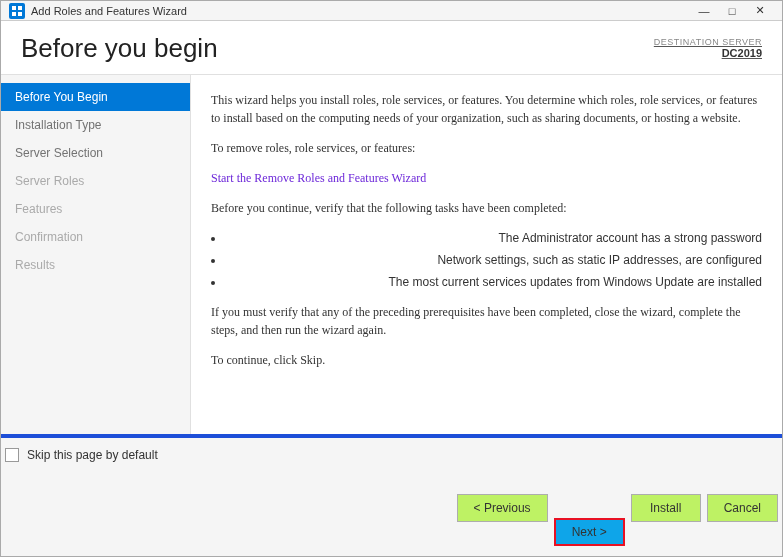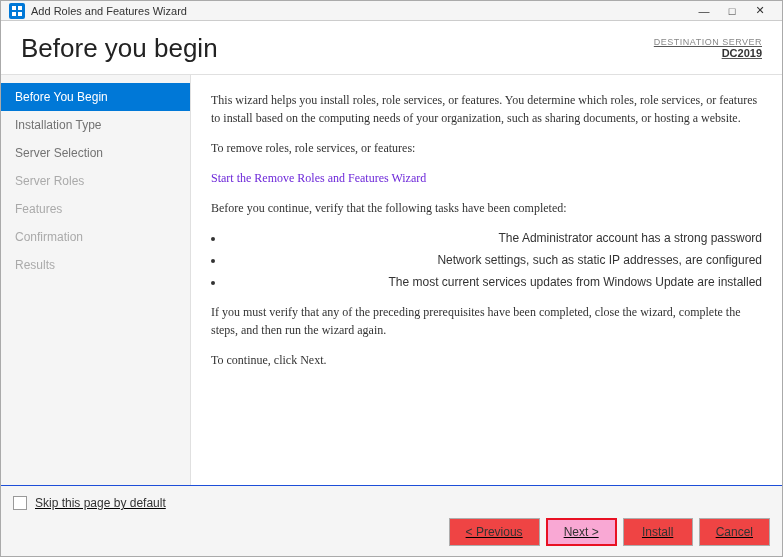--- a/index.html
+++ b/index.html
@@ -143,25 +143,24 @@
     }
     .bullet-list {
       margin: 0 0 12px 14px;
     }
     .bullet-list li {
       list-style: disc;
       margin-bottom: 4px;
       text-align: right;
     }
     .footer {
-      border-top: 1px solid #1d4ed8;
-      padding: 10px 12px;
+      border-top: 4px solid #1d4ed8;
+      padding: 10px 4px;
       background: #f5f5f5;
       flex-shrink: 0;
-      text-decoration: underline;
     }
     .footer-top {
       display: flex;
       align-items: center;
       margin-bottom: 8px;
     }
     .checkbox-area {
       display: flex;
       align-items: center;
       gap: 8px;
@@ -180,32 +179,33 @@
     .footer-buttons {
       display: flex;
       justify-content: flex-end;
       align-items: center;
       gap: 6px;
     }
     .btn {
       padding: 5px 16px;
       font-size: 12px;
       border: 1px solid #adadad;
-      background: #ef4444;
+      background: #bef264;
       cursor: pointer;
       min-width: 70px;
       height: 28px;
       display: flex;
       align-items: center;
       justify-content: center;
       color: #333;
     }
     .btn.primary {
       border: 2px solid #e81123;
-      background: #f9a8d4;
+      background: #0ea5e9;
+      margin-top: 48px;
     }
   </style>
 </head>
 <body>
 
 <div class="window">
 
   <div class="titlebar">
     <div class="titlebar-icon">
       <svg viewBox="0 0 12 12" fill="white">
@@ -247,21 +247,21 @@
       <p>This wizard helps you install roles, role services, or features. You determine which roles, role services, or features to install based on the computing needs of your organization, such as sharing documents, or hosting a website.</p>
       <p>To remove roles, role services, or features:</p>
       <p><a href="#">Start the Remove Roles and Features Wizard</a></p>
       <p>Before you continue, verify that the following tasks have been completed:</p>
       <ul class="bullet-list">
       <li>The Administrator account has a strong password</li>
           <li>Network settings, such as static IP addresses, are configured</li>
           <li>The most current services updates from Windows Update are installed</li>
         </ul>
       <p>If you must verify that any of the preceding prerequisites have been completed, close the wizard, complete the steps, and then run the wizard again.</p>
-      <p>To continue, click Next.</p>
+      <p>To continue, click Skip.</p>
     </div>
   </div>
 
   <div class="footer">
     <div class="footer-top">
       <div class="checkbox-area">
         <div class="checkbox-box"></div>
         <span class="checkbox-label">Skip this page by default</span>
       </div>
     </div>

